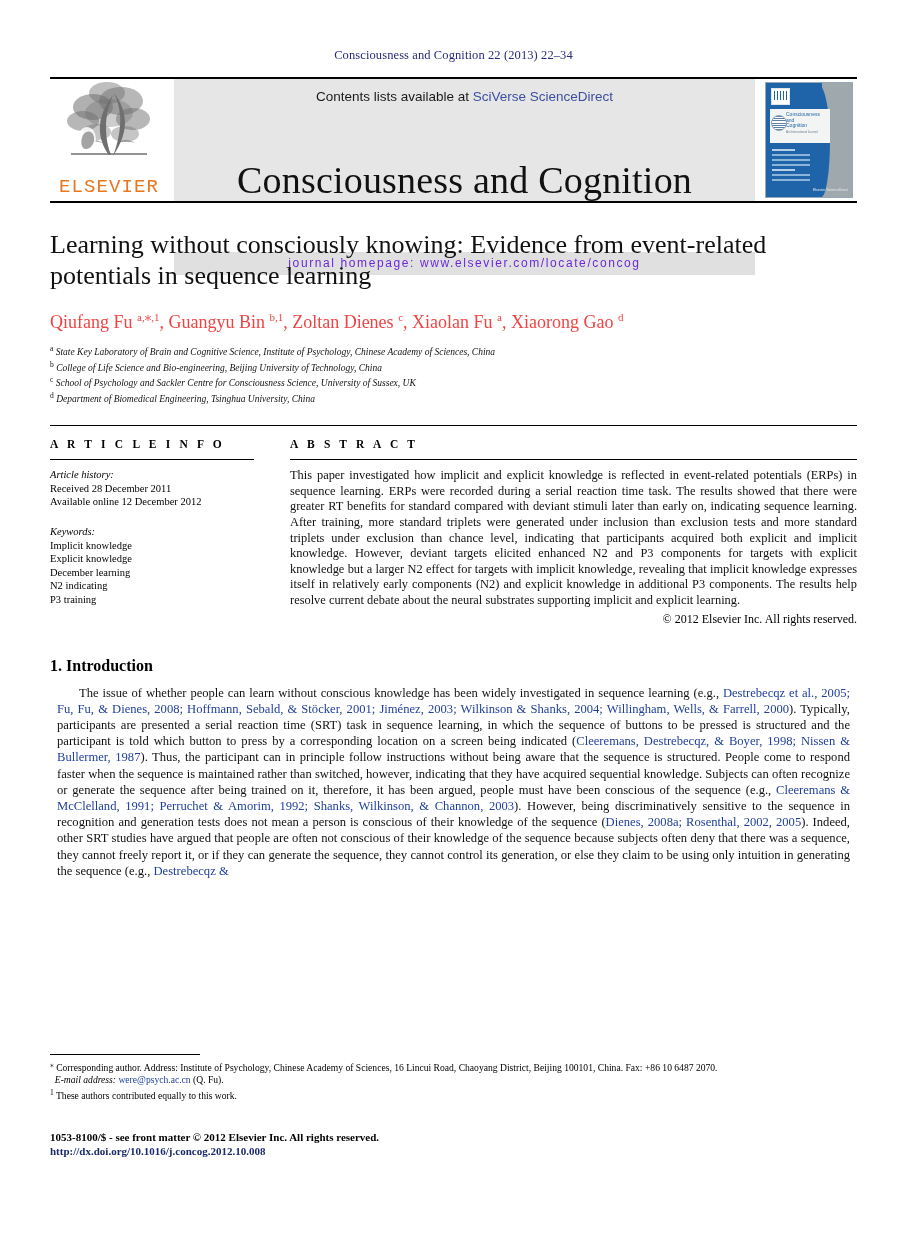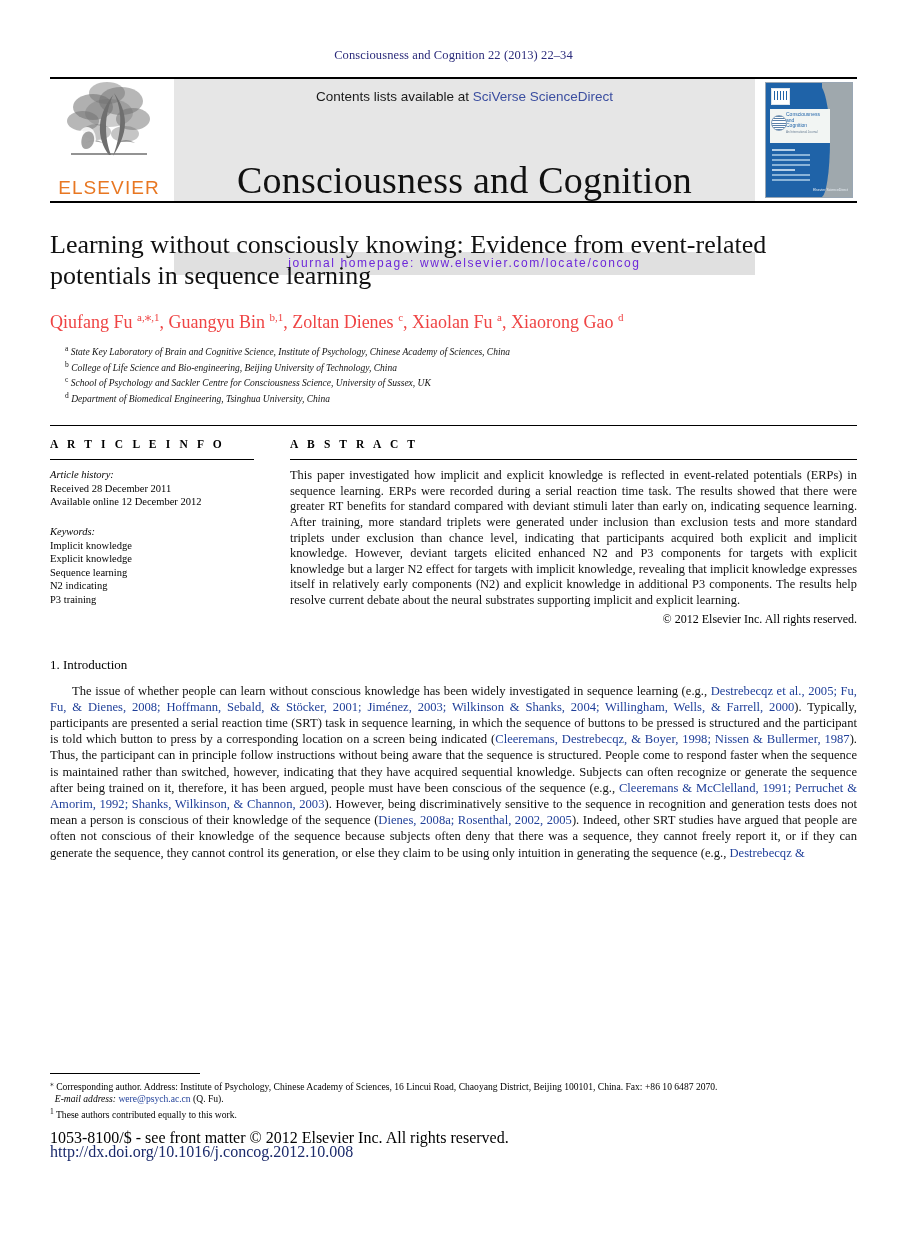--- a/index.html
+++ b/index.html
@@ -45,21 +45,21 @@
     flex: 0 0 118px;
     display: flex;
     flex-direction: column;
     align-items: center;
     justify-content: flex-end;
     padding-bottom: 4px;
     background: #fff;
   }
   .tree-wrap { width: 92px; height: 88px; }
   .elsevier-word {
-    font-family: Liberation Sans, sans-serif;
+    font-family: Liberation Mono, monospace;
     color: #E87722;
     font-size: 19px;
     letter-spacing: 1.1px;
     line-height: 1;
     margin-top: 13px;
   }
   .banner-center {
     flex: 1 1 auto;
     background: #e6e6e6;
     display: flex;
@@ -212,21 +212,20 @@
   }
   .authors sup { font-size: 11px; }
 
   
   .affils {
     margin-top: 9px;
     font-size: 9.5px;
     line-height: 12.4px;
     font-style: italic;
     color: #111;
-    margin-left: 15px;
   }
   .affils div sup { font-style: normal; font-size: 7.5px; }
 
   
   .info-abstract {
     display: flex;
     margin-top: 20px;
     border-top: 1px solid #000;
     padding-top: 12px;
   }
@@ -269,31 +268,31 @@
     text-align: right;
     font-size: 12px;
     margin-top: 3px;
   }
 
   
   .body-sec {
     margin-top: 30px;
   }
   .sec-title {
-    font-size: 13px;
-    font-weight: normal;
+    font-size: 16px;
+    font-weight: bold;
     margin: 0 0 10px;
   }
   .para {
     font-size: 12.6px;
     line-height: 16.2px;
     text-align: justify;
     text-indent: 22px;
     color: #111;
-    margin: 0;
+    margin: 7px;
   }
   .cite { color: #1f3f99; }
 
   
   .footnotes {
     position: absolute;
     left: 50px;
     right: 50px;
     bottom: 46px;
   }
@@ -304,24 +303,24 @@
   }
   .fn {
     font-size: 9.6px;
     line-height: 12.4px;
     text-align: justify;
   }
   .fn sup { font-size: 7.5px; }
   .fn .it { font-style: italic; }
   .fn a { color: #1f3f99; text-decoration: none; }
   .imprint {
-    margin-top: 10px;
-    font-size: 16px;
+    margin-top: 29px;
+    font-size: 11px;
     line-height: 13.4px;
-    font-weight: normal;
+    font-weight: bold;
   }
   .imprint .doi { color: #1b2a6b; }
 </style>
 </head>
 <body>
 
 <div class="page">
 
   <div class="runhead">Consciousness and Cognition 22 (2013) 22–34</div>
 
@@ -412,21 +411,21 @@
       <div class="info-block">
         <div class="it">Article history:</div>
         <div>Received 28 December 2011</div>
         <div>Available online 12 December 2012</div>
       </div>
       <div class="info-gap"></div>
       <div class="info-block">
         <div class="it">Keywords:</div>
         <div>Implicit knowledge</div>
         <div>Explicit knowledge</div>
-        <div>Sequence learning</div>
+        <div>December learning</div>
         <div>N2 indicating</div>
         <div>P3 training</div>
       </div>
     </div>
 
     <div class="col-abstract">
       <div class="sec-head">A B S T R A C T</div>
       <div class="divider"></div>
       <div class="abstract-text">This paper investigated how implicit and explicit knowledge is reflected in event-related potentials (ERPs) in sequence learning. ERPs were recorded during a serial reaction time task. The results showed that there were greater RT benefits for standard compared with deviant stimuli later than early on, indicating sequence learning. After training, more standard triplets were generated under inclusion than exclusion tests and more standard triplets under exclusion than chance level, indicating that participants acquired both explicit and implicit knowledge. However, deviant targets elicited enhanced N2 and P3 components for targets with explicit knowledge but a larger N2 effect for targets with implicit knowledge, revealing that implicit knowledge expresses itself in relatively early components (N2) and explicit knowledge in additional P3 components. The results help resolve current debate about the neural substrates supporting implicit and explicit learning.</div>
       <div class="copyright">© 2012 Elsevier Inc. All rights reserved.</div>

